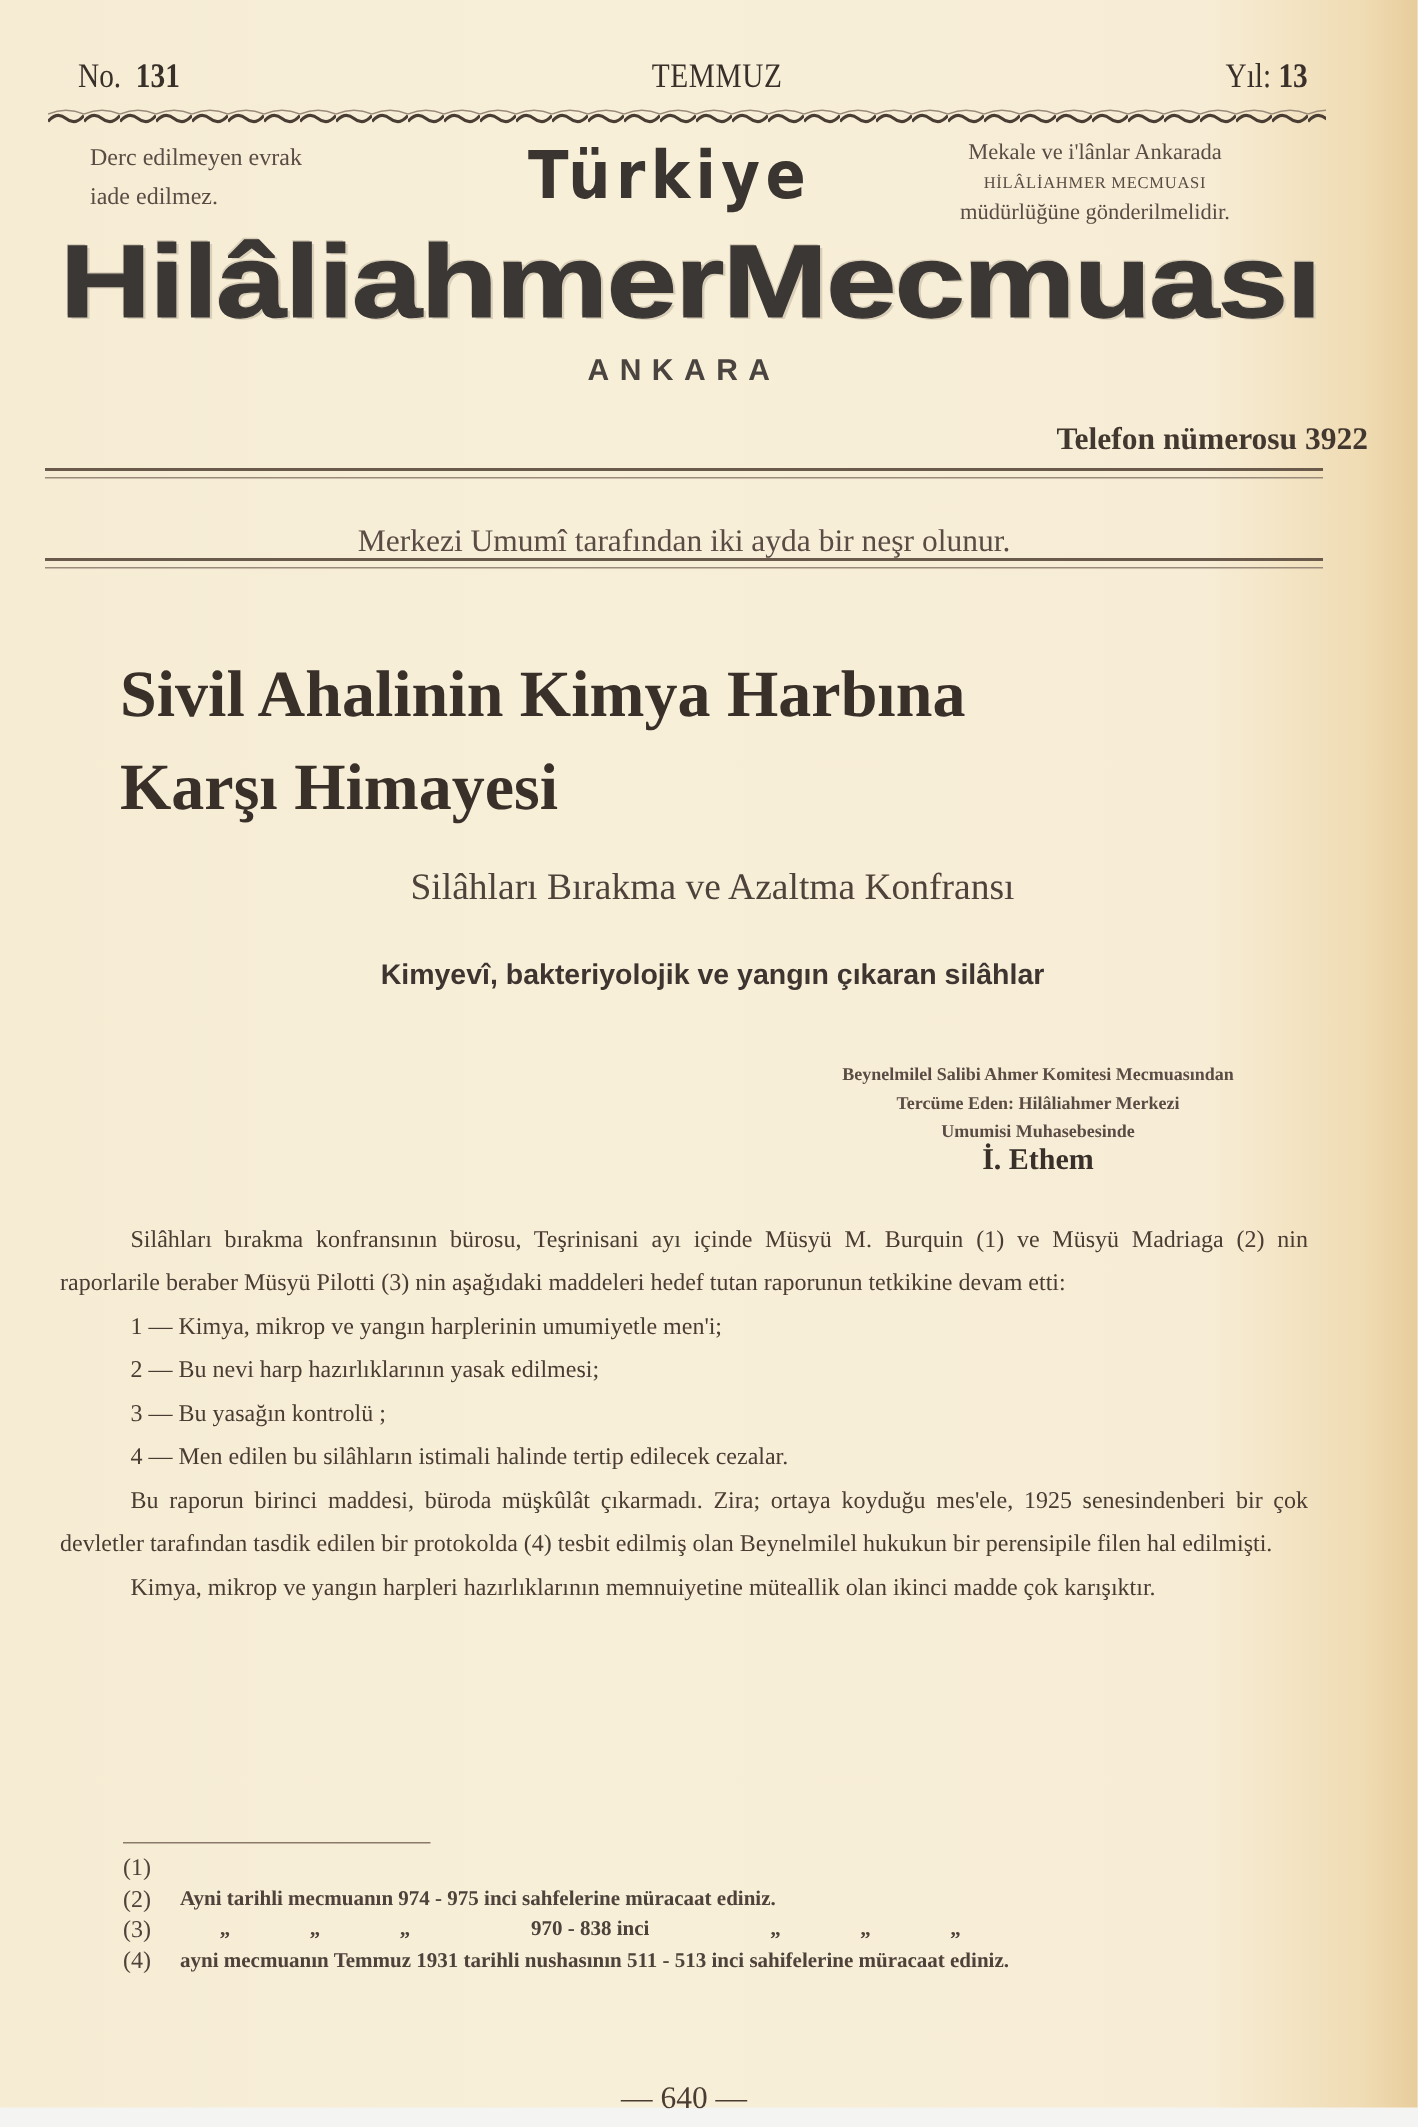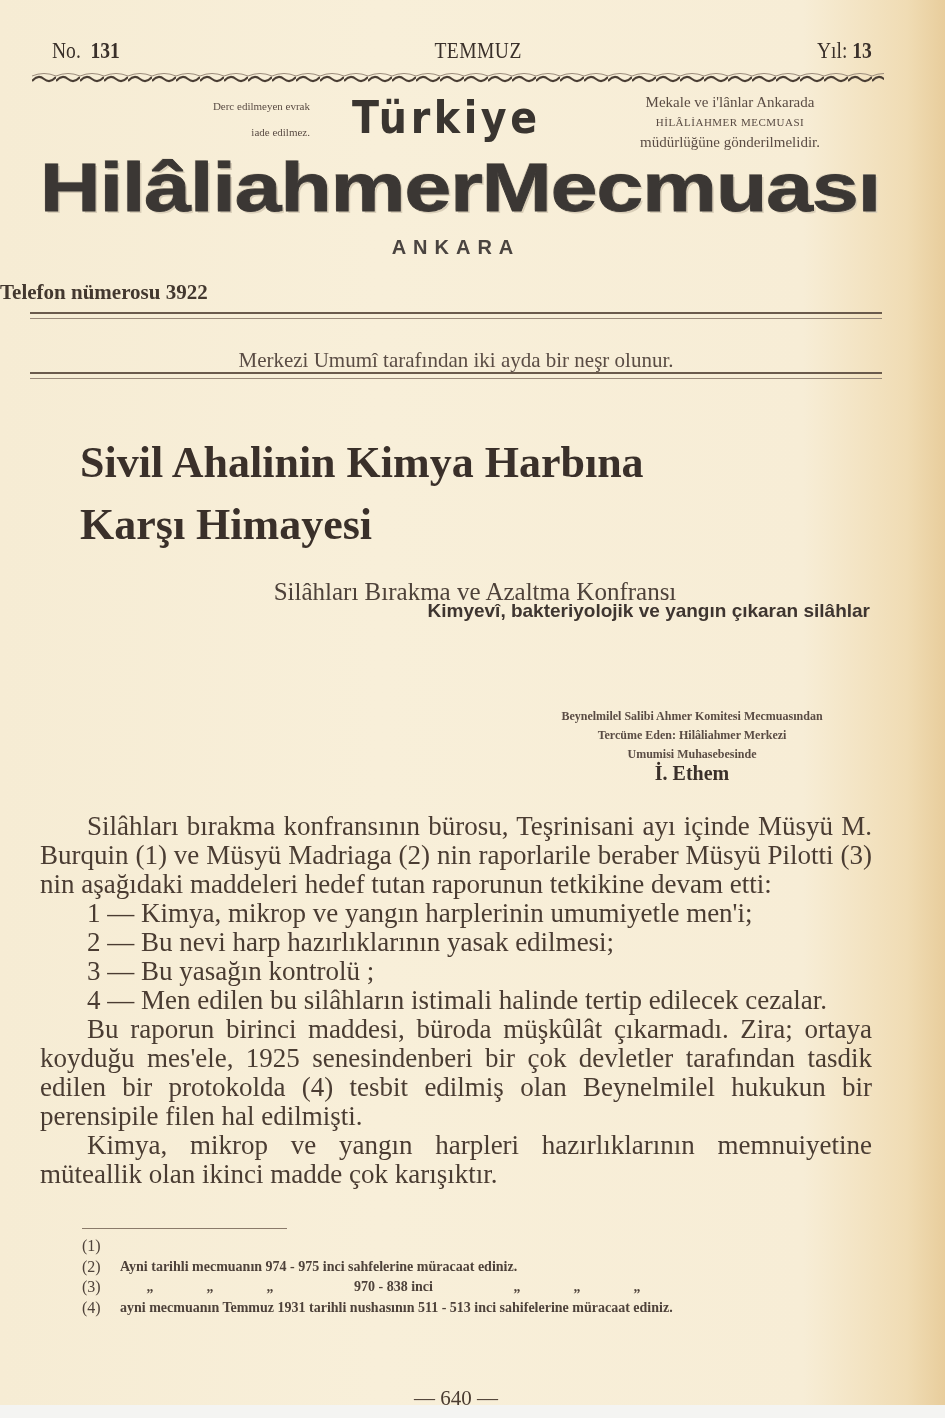--- a/index.html
+++ b/index.html
@@ -22,21 +22,21 @@
     .masthead-row span { position: absolute; top: 0; white-space: nowrap; }
     .issue { left: 0; }
     .issue b, .year b { font-weight: bold; }
     .month { left: 450px; letter-spacing: 0.5px; }
     .year { left: 900px; }
     .wave {
       position: absolute; top: 72px; left: 32px; width: 852px; height: 12px;
     }
     .notice-left {
       position: absolute; top: 93px; left: 60px; width: 250px;
-      text-align: right; font-size: 11px; line-height: 26px; color: #5a4c44;
+      text-align: left; font-size: 16px; line-height: 26px; color: #5a4c44;
     }
     .turkiye {
       position: absolute; top: 92px; left: 352px;
       font-family: "DejaVu Sans", sans-serif; font-weight: bold;
       font-size: 44px; color: #3a3530; letter-spacing: 4px;
       transform: scaleX(0.9); transform-origin: left top;
     }
     .notice-right {
       position: absolute; top: 92px; left: 590px; width: 280px;
       text-align: center; font-size: 15px; line-height: 20px; color: #5a4c44;
@@ -50,21 +50,21 @@
       -webkit-text-stroke: 1px #3b3734;
       text-shadow: 0 0 0 #f6ecd4, 2px 2px 0 #d9ceb8, -1px -1px 0 #d9ceb8;
       transform: scaleY(0.82); transform-origin: center top;
     }
     .city {
       position: absolute; top: 236px; left: 0; width: 912px; text-align: center;
       font-family: "Liberation Sans", sans-serif; font-weight: bold;
       font-size: 20px; letter-spacing: 7px; color: #4a4440;
     }
     .phone {
-      position: absolute; top: 280px; left: 0; width: 912px; text-align: left;
+      position: absolute; top: 280px; left: 0; width: 912px; text-align: right;
       font-size: 21px; font-weight: bold; color: #43382f;
     }
     .rule {
       position: absolute; left: 30px; width: 852px; height: 4px;
       border-top: 2px solid #6a5a4c; border-bottom: 1px solid #9a8a7a;
     }
     .rule.r1 { top: 312px; }
     .rule.r2 { top: 372px; }
     .published {
       position: absolute; top: 332px; left: 0; width: 912px; text-align: center;
@@ -72,32 +72,32 @@
     }
     .article-title {
       position: absolute; top: 432px; left: 80px; width: 790px; 
       font-size: 44px; line-height: 62px; font-weight: bold; color: #3a302a;
     }
     .subtitle {
       position: absolute; top: 578px; left: 80px; width: 790px; text-align: center;
       font-size: 25px; color: #4e423a;
     }
     .subsubtitle {
-      position: absolute; top: 600px; left: 80px; width: 790px; text-align: right;
+      position: absolute; top: 640px; left: 80px; width: 790px; text-align: center;
       font-family: "Liberation Sans", sans-serif; font-weight: bold;
       font-size: 19px; color: #3e3530;
     }
     .credits {
       position: absolute; top: 707px; left: 492px; width: 400px; text-align: center;
       font-size: 12px; line-height: 19px; color: #5a4c44; font-weight: bold;
     }
     .credits .author { font-size: 20px; color: #3a302a; }
     .body-text {
       position: absolute; top: 812px; left: 40px; width: 832px;
-      font-size: 27px; line-height: 29px; color: #4a3c32;
+      font-size: 16px; line-height: 29px; color: #4a3c32;
       text-align: justify;
     }
     .body-text p { margin: 0; }
     .indent { text-indent: 47px; }
     .list-item { padding-left: 47px; }
     .fn-rule {
       position: absolute; top: 1228px; left: 82px; width: 205px;
       border-top: 1px solid #8a7a6a;
     }
     .footnotes {

